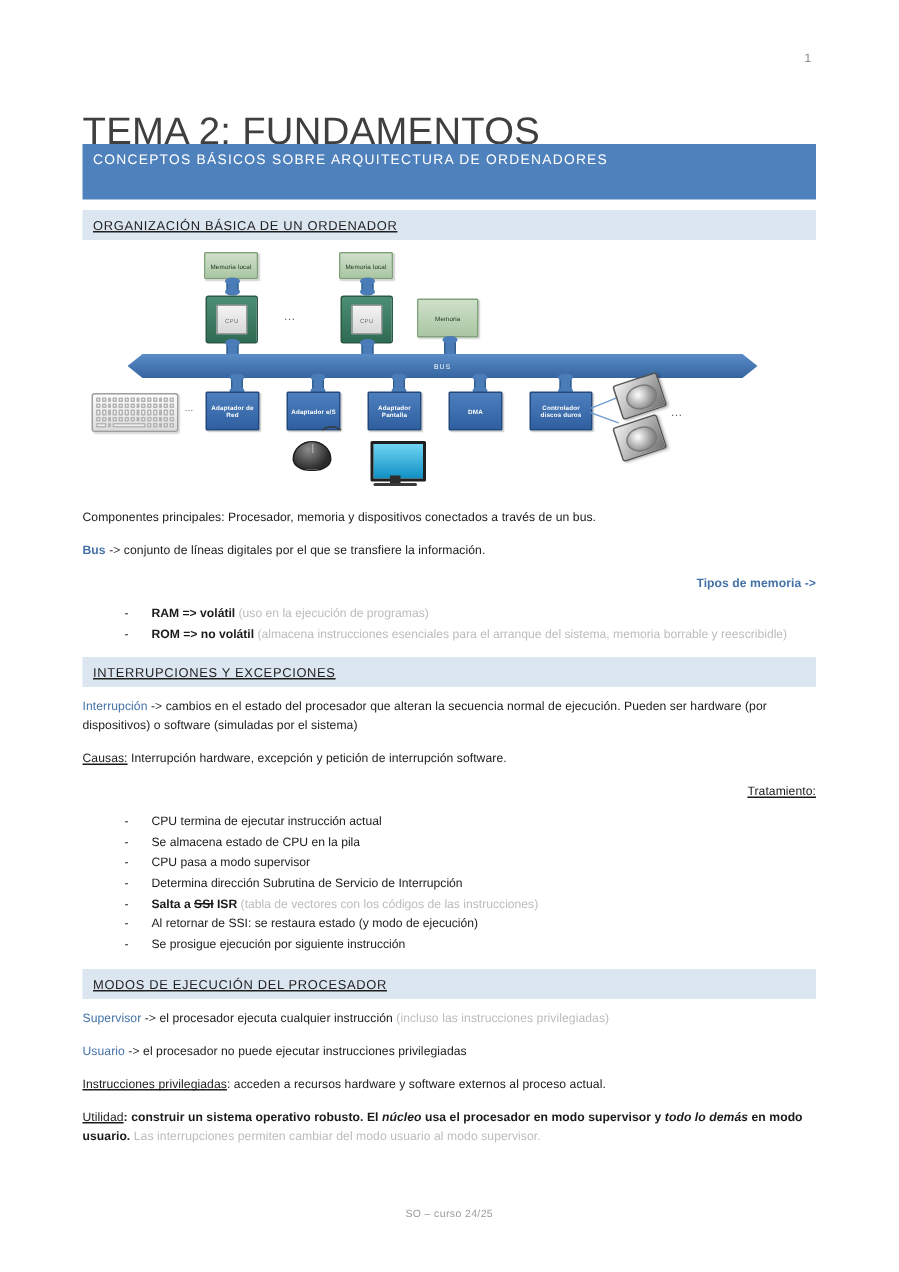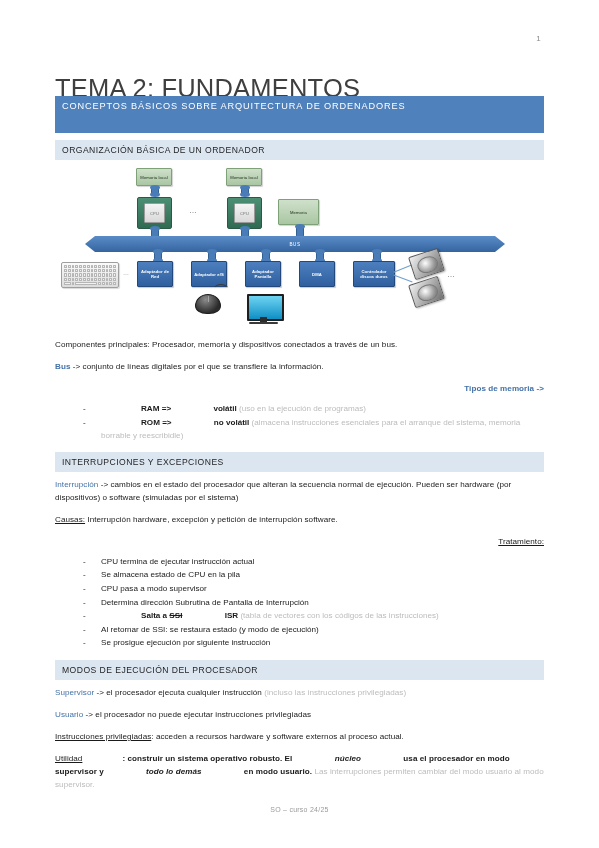--- a/index.html
+++ b/index.html
@@ -59,20 +59,21 @@
   .bar-secondary {
     background: #dce6f1;
     color: #1f1f1f;
     font-size: 8.6px;
     letter-spacing: .45px;
     padding: 6px 7px;
     box-sizing: border-box;
     height: 20px;
     line-height: 8px;
     margin-bottom: 6px;
+    text-decoration: underline;
   }
   .bar-secondary.spaced-top { margin-top: 10px; }
 
   
   .diagram {
     position: relative;
     width: 489px;
     height: 168px;
     margin: 2px 0 4px 0;
   }
@@ -228,21 +229,21 @@
     font-size: 8.1px;
     line-height: 13px;
     color: #1a1a1a;
     letter-spacing: .05px;
   }
   p.para.tight { margin-bottom: 7px; text-align: right; }
   .kw { color: #4472a8; font-weight: 600; }
   .kw-plain { color: #4472a8; }
   .muted { color: #bcbcbc; }
   .u { text-decoration: underline; }
-  .b { font-weight: 700; margin-left: 40px; }
+  .b { font-weight: 700; }
   .i { font-style: italic; }
   .strike { text-decoration: line-through; font-weight: 700; }
 
   ul.dashlist {
     list-style: none;
     margin: 0 0 9px 0;
     padding: 0 0 0 28px;
     font-size: 8.1px;
     line-height: 13.6px;
   }
@@ -453,21 +454,21 @@
 
 
     <p class="para"><span class="u">Causas:</span><span> Interrupción hardware, excepción y petición de interrupción software.</span></p>
 
     <p class="para tight"><span class="u">Tratamiento:</span></p>
 
     <ul class="dashlist">
       <li>CPU termina de ejecutar instrucción actual</li>
       <li>Se almacena estado de CPU en la pila</li>
       <li>CPU pasa a modo supervisor</li>
-      <li>Determina dirección Subrutina de Pantalla de Interrupción</li>
+      <li>Determina dirección Subrutina de Servicio de Interrupción</li>
       <li><span class="b">Salta a </span><span class="strike">SSI</span><span class="b"> ISR</span><span class="muted"> (tabla de vectores con los códigos de las instrucciones)</span></li>
       <li>Al retornar de SSI: se restaura estado (y modo de ejecución)</li>
       <li>Se prosigue ejecución por siguiente instrucción</li>
     </ul>
 
     <div class="bar-secondary spaced-top">MODOS DE EJECUCIÓN DEL PROCESADOR</div>
 
     <p class="para"><span class="kw-plain">Supervisor</span><span> -&gt; el procesador ejecuta cualquier instrucción</span><span class="muted"> (incluso las instrucciones privilegiadas)</span></p>
 
     <p class="para"><span class="kw-plain">Usuario</span><span> -&gt; el procesador no puede ejecutar instrucciones privilegiadas</span></p>

